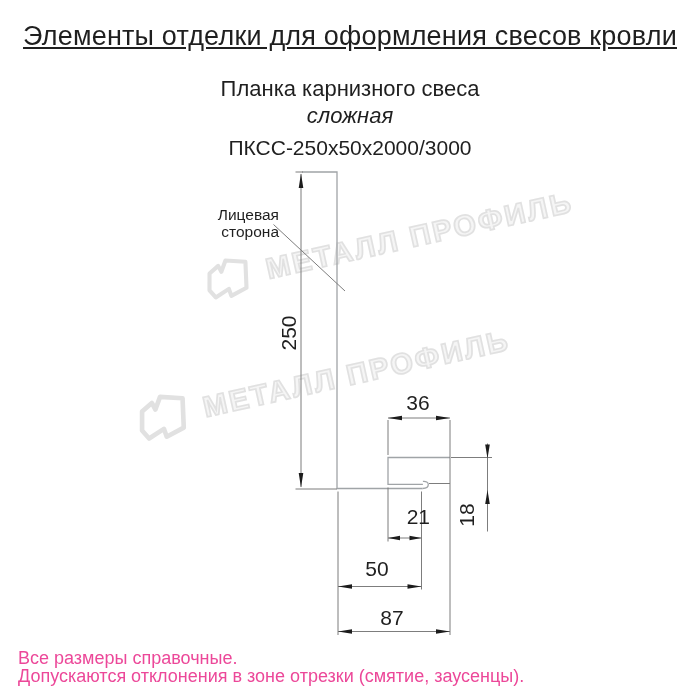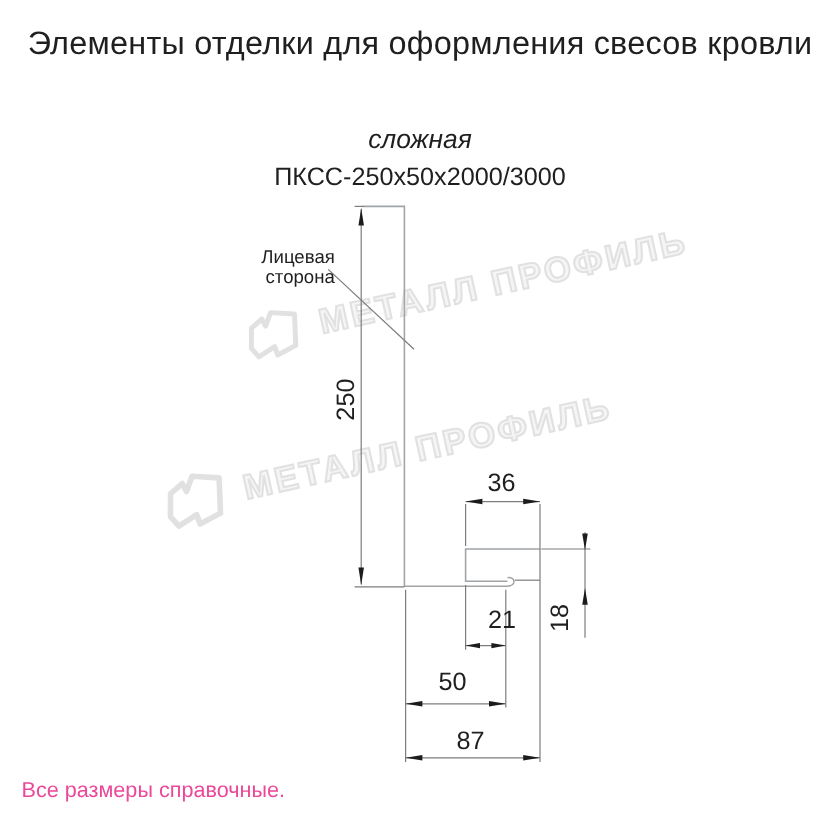--- a/index.html
+++ b/index.html
@@ -2,21 +2,21 @@
 <html style="--c-text: #1f1f1f; --c-profile_line: #a0a4a7; --c-dimension_line: #7d7d7d; --c-arrow: #1c1c1c; --c-watermark: #e1e1e1;"><head>
 <meta charset="utf-8">
 <style>
   html,body{margin:0;padding:0;background:#ffffff;}
   .page{
     position:relative;width:700px;height:700px;background:#ffffff;overflow:hidden;
     font-family:"Liberation Sans", sans-serif;color:var(--c-text,#1f1f1f);
   }
   .abs{position:absolute;}
   .centered{left:0;right:0;text-align:center;}
-  .page-title{top:21px;font-size:27px;letter-spacing:.2px;}
+  .page-title{top:21px;font-size:27px;letter-spacing:.2px;text-decoration:underline;}
   .product-name1{top:76px;font-size:22px;}
   .product-name2{top:103px;font-size:22px;font-style:italic;}
   .product-sku{top:136px;font-size:21px;}
   .dim-label{font-size:21px;text-align:center;white-space:nowrap;color:var(--c-text,#1f1f1f);}
   .rot90{transform:rotate(-90deg);transform-origin:center center;}
   .face-label{left:203px;top:207px;width:76px;text-align:right;font-size:15.5px;line-height:16.5px;}
   .footer-note{left:18px;font-size:18px;color:#ec4899;}
   .note1{top:648px;} .note2{top:666px;}
   .drawing-svg{left:0;top:0;}
   .pline{stroke:var(--c-profile_line,#a0a4a7);stroke-width:1.3;fill:none;}
@@ -88,30 +88,32 @@
       <polygon class="arrow" points="388,538 400,535.8 400,540.2"></polygon>
       <polygon class="arrow" points="421.5,538 409.5,535.8 409.5,540.2"></polygon>
       <polygon class="arrow" points="338,586.5 352,584.2 352,588.8"></polygon>
       <polygon class="arrow" points="421.5,586.5 407.5,584.2 407.5,588.8"></polygon>
       <polygon class="arrow" points="338,631.5 352,629.2 352,633.8"></polygon>
       <polygon class="arrow" points="450,631.5 436,629.2 436,633.8"></polygon>
     </g>
   </svg>
 
   <div class="abs centered page-title">Элементы отделки для оформления свесов кровли</div>
+  <div class="abs centered product-name1">Планка карнизного свеса</div>
   <div class="abs centered product-name2">сложная</div>
   <div class="abs centered product-sku">ПКСС-250х50х2000/3000</div>
 
   <div class="abs face-label">
     <div>Лицевая</div>
     <div>сторона</div>
   </div>
 
   <div class="abs dim-label rot90" style="left:260px;top:321px;width:58px;height:24px;">250</div>
   <div class="abs dim-label" style="left:393px;top:391px;width:50px;">36</div>
   <div class="abs dim-label rot90" style="left:438px;top:503px;width:58px;height:24px;">18</div>
   <div class="abs dim-label" style="left:380px;top:505px;width:50px;text-align:right;">21</div>
   <div class="abs dim-label" style="left:352px;top:557px;width:50px;">50</div>
   <div class="abs dim-label" style="left:367px;top:606px;width:50px;">87</div>
 
   <div class="abs footer-note note1">Все размеры справочные.</div>
+  <div class="abs footer-note note2">Допускаются отклонения в зоне отрезки (смятие, заусенцы).</div>
 
 </div>
 
 </body></html>

